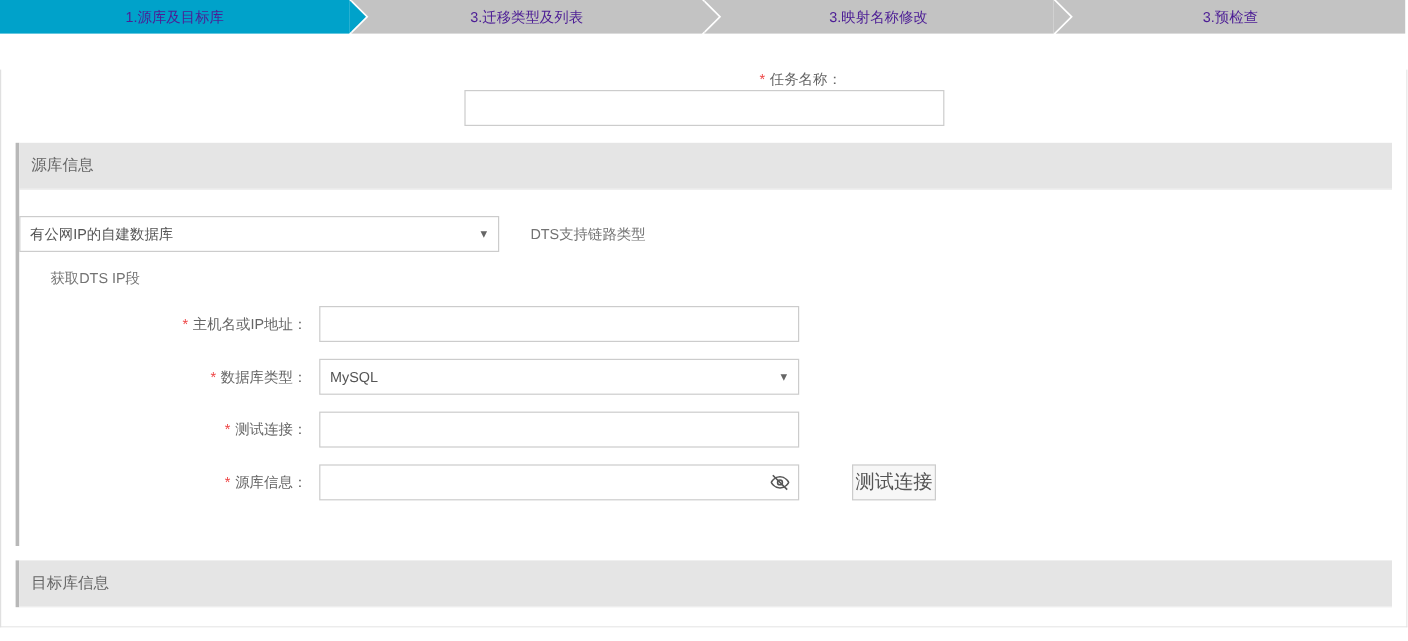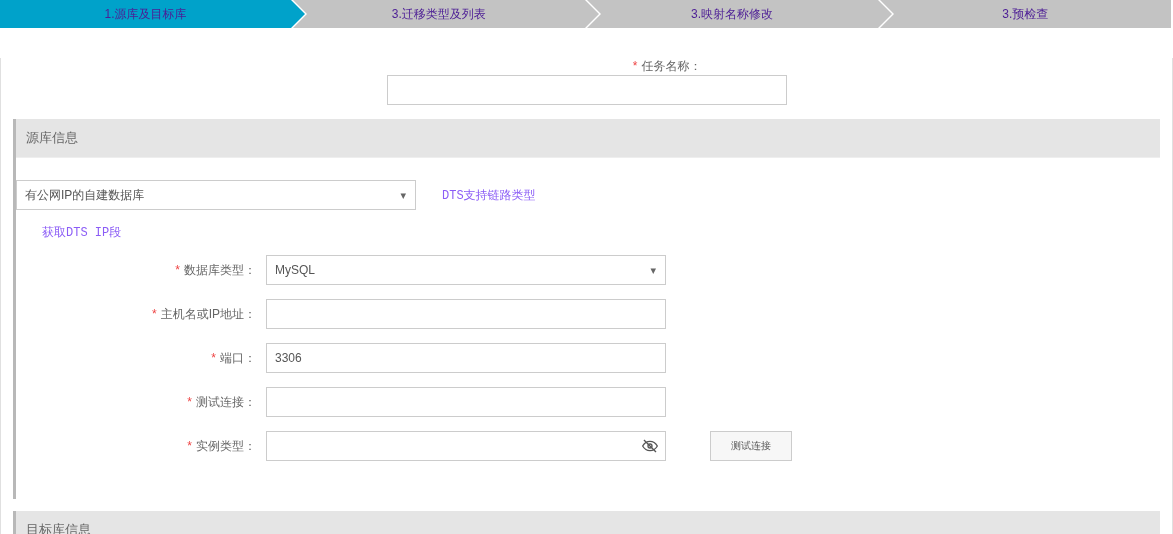--- a/index.html
+++ b/index.html
@@ -115,27 +115,27 @@
       position: absolute;
       right: 8px;
       top: 50%;
       transform: translateY(-50%);
       color: #555;
       cursor: pointer;
       width: 16px; height: 16px;
       display:flex; align-items:center; justify-content:center;
     }
     .aux { margin-left: 26px; }
-    .link { color: #8b5cf6; text-decoration: none; cursor: pointer; font-family: Liberation Mono, monospace; }
+    .link { color: #737373; text-decoration: none; cursor: pointer; }
     .btn {
       display:inline-flex; align-items:center; justify-content:center;
-      height: 30px; padding: 0 20px;
+      height: 30px; padding: 0 2px;
       border: 1px solid #ccc; background: #f7f7f7;
       color: #555; cursor: pointer;
-      font-size: 10px;
+      font-size: 16px;
       font-family: Liberation Serif, serif;
     }
     .aux-btn { margin-left: 44px; }
     
     .page { border: 1px solid #e0e0e0; border-top:none; padding-bottom:4px; }
   </style>
 </head>
 <body>
 
 <div class="steps">
@@ -180,51 +180,45 @@
           </div>
         </div>
 
         <div class="field">
           <div class="aux">
             <a class="link">获取DTS IP段</a>
           </div>
         </div>
 
         <div class="field">
+          <div class="label"><span class="required">*</span><span>主机名或IP地址：</span></div>
+          <div class="control">
+            <input class="input" type="text" value="" style="">
+          </div>
+        </div>
+
+        <div class="field">
           <div class="label"><span class="required">*</span><span>数据库类型：</span></div>
           <div class="control select-wrap">
             <select class="select">
               <option>MySQL</option>
             </select>
           </div>
         </div>
 
-        <div class="field">
-          <div class="label"><span class="required">*</span><span>主机名或IP地址：</span></div>
-          <div class="control">
-            <input class="input" type="text" value="" style="">
-          </div>
-        </div>
-
-        <div class="field">
-          <div class="label"><span class="required">*</span><span>端口：</span></div>
-          <div class="control">
-            <input class="input" type="text" value="3306" style="">
-          </div>
-        </div>
 
         <div class="field">
           <div class="label"><span class="required">*</span><span>测试连接：</span></div>
           <div class="control">
             <input class="input" type="text" value="" style="">
           </div>
         </div>
 
         <div class="field">
-          <div class="label"><span class="required">*</span><span>实例类型：</span></div>
+          <div class="label"><span class="required">*</span><span>源库信息：</span></div>
           <div class="control">
             <input class="input" type="password" style="padding-right: 28px;" value="">
             <span class="eye-icon">
               <svg viewBox="0 0 24 24" width="16" height="16" fill="none" stroke="#555" stroke-width="2">
                 <path d="M1 12s4-7 11-7 11 7 11 7-4 7-11 7S1 12 1 12z"></path>
                 <circle cx="12" cy="12" r="3"></circle>
                 <line x1="3" y1="3" x2="21" y2="21"></line>
               </svg>
             </span>
           </div>

